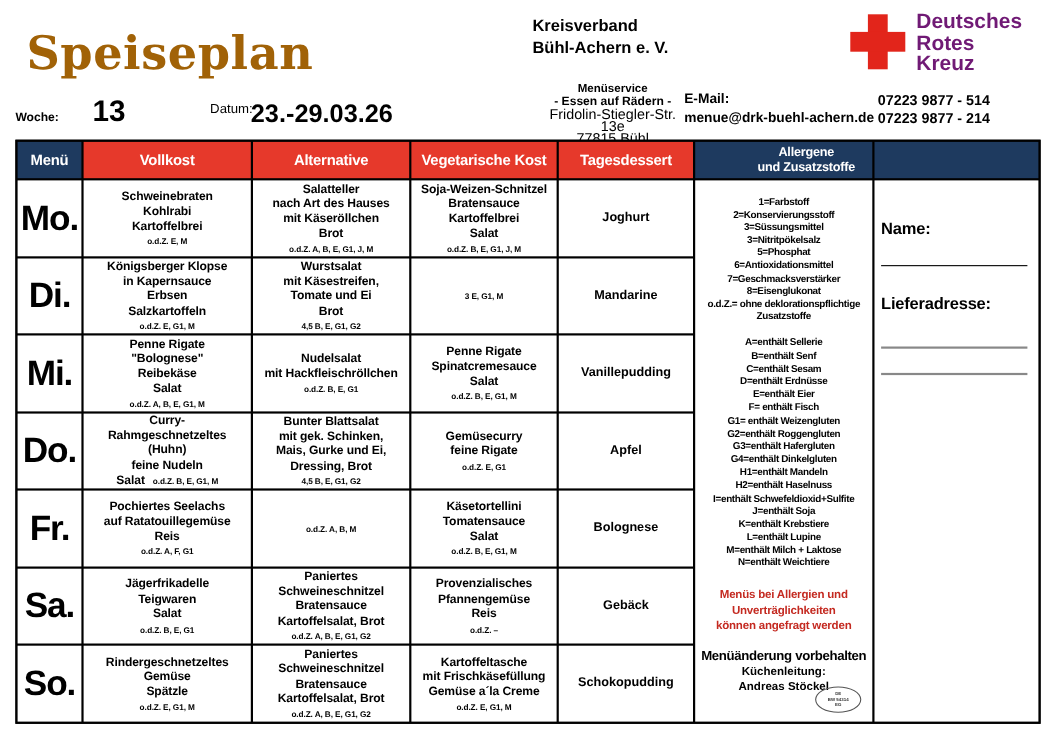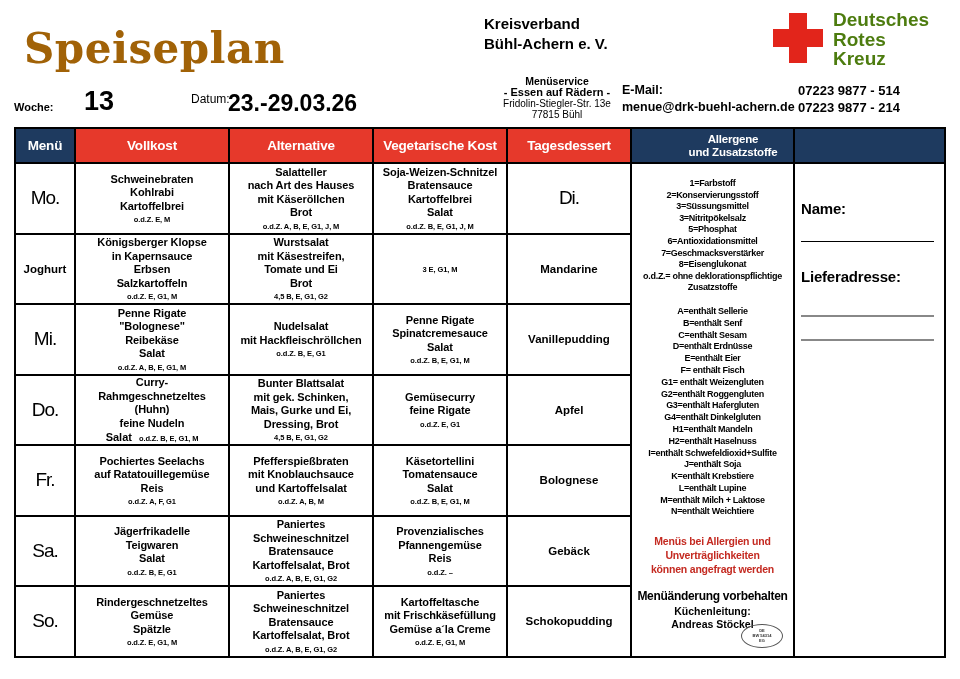--- a/index.html
+++ b/index.html
@@ -9,39 +9,39 @@
   .title{position:absolute;left:24px;top:24px;font-family:"DejaVu Serif",serif;
          font-weight:bold;font-size:42px;color:#a16207;letter-spacing:.5px;}
   .week-label{position:absolute;left:14px;top:101px;font-size:11px;font-weight:bold;}
   .week-value{position:absolute;left:84px;top:86px;font-size:27px;font-weight:bold;}
   .date-label{position:absolute;left:179px;top:92px;font-size:12px;font-weight:normal;padding-left:12px;}
   .date-value{position:absolute;left:228px;top:90px;font-size:23px;font-weight:bold;}
   .org-name{position:absolute;left:484px;top:14px;font-size:15px;font-weight:bold;line-height:20px;}
   .service-block{position:absolute;left:492px;top:76px;width:130px;text-align:center;line-height:11px;}
   .service-block .s0{font-size:10.5px;font-weight:bold;}
   .service-block .s1{font-size:11px;font-weight:bold;}
-  .service-block .s2,.service-block .s3{font-size:10px;}
+  .service-block .s2,.service-block .s3{font-size:13px;}
   .email-block{position:absolute;left:622px;top:82px;font-size:12.5px;font-weight:bold;line-height:17px;}
   .phones{position:absolute;left:798px;top:82px;font-size:13px;font-weight:bold;line-height:17px;}
   .logo{position:absolute;left:773px;top:13px;width:50px;height:50px;}
   .logo::before{content:"";position:absolute;left:16px;top:0;width:18px;height:50px;background:#e2251b;}
   .logo::after{content:"";position:absolute;left:0;top:16px;width:50px;height:18px;background:#e2251b;}
-  .logo-text{position:absolute;left:833px;top:10px;font-size:19px;font-weight:bold;line-height:19.5px;color:#4d7c0f;}
+  .logo-text{position:absolute;left:833px;top:10px;font-size:19px;font-weight:bold;line-height:19.5px;color:#701a75;}
   
   .grid{position:absolute;left:14px;top:127px;display:grid;background:#000;border:2px solid #000;
         grid-template-columns:58px 152px 142px 132px 122px 161px 149px;
         grid-template-rows:33px repeat(7,68.5px);gap:2px;}
   .cell{background:#fff;overflow:hidden;}
   .hdr{display:flex;align-items:center;justify-content:center;text-align:center;
        font-weight:bold;color:#fff;font-size:13.5px;letter-spacing:-.2px;}
   .hdr-navy{background:#1e3a5f;}
   .hdr-red{background:#e6392b;}
   .hdr-allerg{font-size:11.5px;line-height:13px;padding-left:41px;}
   .day-cell{display:flex;align-items:center;justify-content:center;
-            font-size:19px;font-weight:normal;letter-spacing:-1px;}
+            font-size:32px;font-weight:bold;letter-spacing:-1px;}
   .meal-cell{display:flex;flex-direction:column;align-items:center;justify-content:center;
              text-align:center;padding:0 3px;}
   .meal-lines{white-space:pre-line;font-size:11px;font-weight:bold;line-height:13.5px;letter-spacing:-.1px;}
   .meal-code{font-size:7.5px;font-weight:bold;margin-top:2px;letter-spacing:-.1px;}
   .meal-tail{display:flex;align-items:baseline;gap:7px;justify-content:center;margin-top:1px;}
   .meal-tail .tail-text{font-size:11px;font-weight:bold;}
   .meal-tail .meal-code{margin-top:0;}
   .dessert-cell{display:flex;align-items:center;justify-content:center;
                 font-size:11.5px;font-weight:bold;text-align:center;}
   
@@ -189,22 +189,22 @@
 Brot</div>
         <div class="meal-code">o.d.Z. A, B, E, G1, J, M</div>
       </div>
       <div class="cell meal-cell">
         <div class="meal-lines">Soja-Weizen-Schnitzel
 Bratensauce
 Kartoffelbrei
 Salat</div>
         <div class="meal-code">o.d.Z. B, E, G1, J, M</div>
       </div>
+      <div class="cell dessert-cell">Joghurt</div>
       <div class="cell day-cell">Di.</div>
-      <div class="cell dessert-cell">Joghurt</div>
       <div class="cell meal-cell">
         <div class="meal-lines">Königsberger Klopse
 in Kapernsauce
 Erbsen
 Salzkartoffeln</div>
         <div class="meal-code">o.d.Z. E, G1, M</div>
       </div>
       <div class="cell meal-cell">
         <div class="meal-lines">Wurstsalat
 mit Käsestreifen,
@@ -261,23 +261,20 @@
       </div>
       <div class="cell dessert-cell">Apfel</div>
       <div class="cell day-cell">Fr.</div>
       <div class="cell meal-cell">
         <div class="meal-lines">Pochiertes Seelachs
 auf Ratatouillegemüse
 Reis</div>
         <div class="meal-code">o.d.Z. A, F, G1</div>
       </div>
       <div class="cell meal-cell">
-        <div class="meal-lines">Pfefferspießbraten
-mit Knoblauchsauce
-und Kartoffelsalat</div>
         <div class="meal-code">o.d.Z. A, B, M</div>
       </div>
       <div class="cell meal-cell">
         <div class="meal-lines">Käsetortellini
 Tomatensauce
 Salat</div>
         <div class="meal-code">o.d.Z. B, E, G1, M</div>
       </div>
       <div class="cell dessert-cell">Bolognese</div>
       <div class="cell day-cell">Sa.</div>

